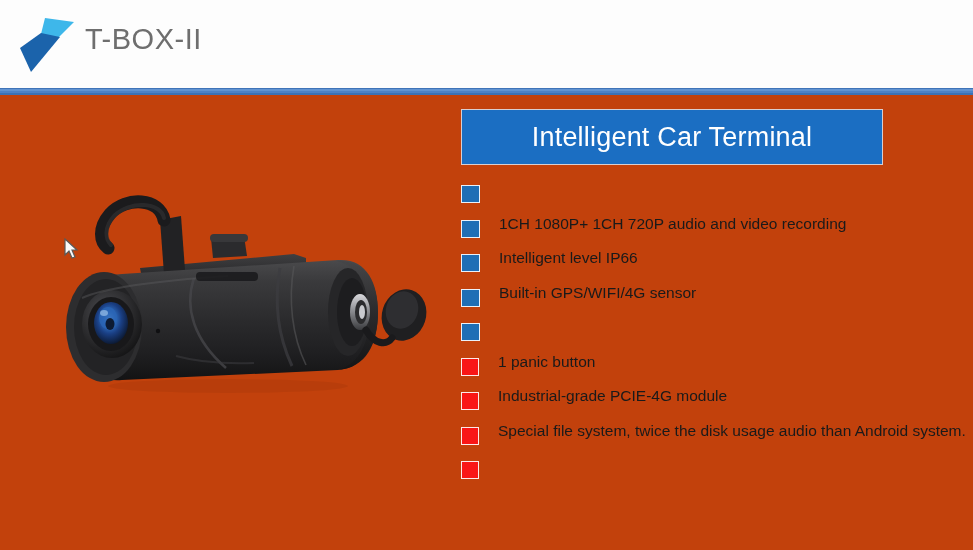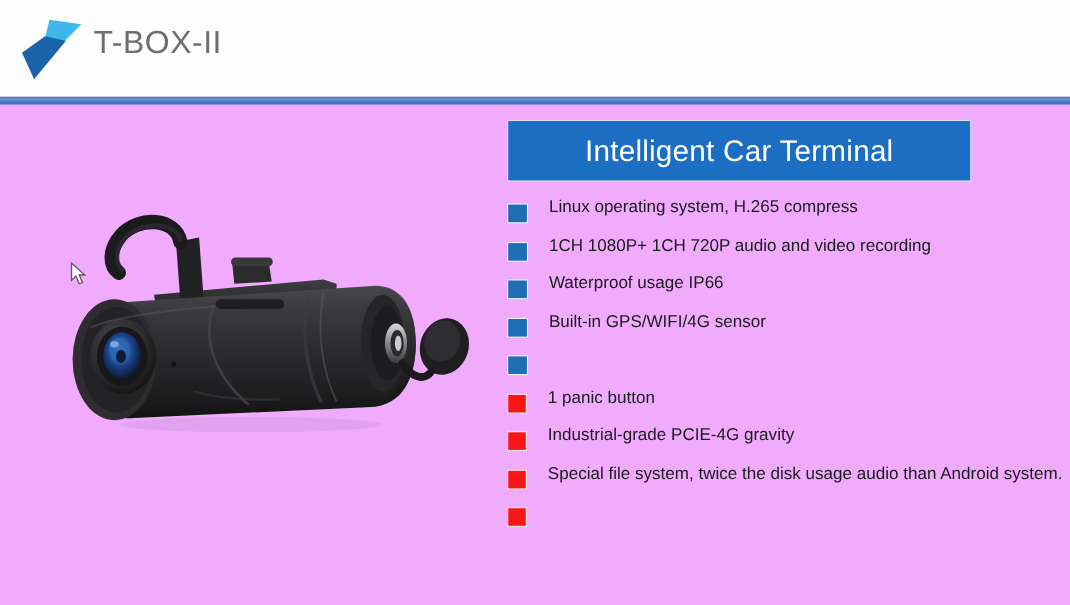--- a/index.html
+++ b/index.html
@@ -8,21 +8,21 @@
     padding: 0;
     background: #ffffff;
   }
   body {
     font-family: "Liberation Sans", sans-serif;
   }
   #slide {
     position: relative;
     width: 973px;
     height: 550px;
-    background: #f0abfc;
+    background: #c2410c;
     overflow: hidden;
   }
 
   
   #header {
     position: absolute;
     left: 0; top: 0;
     width: 973px;
     height: 88px;
     background: #fdfdfd;
@@ -255,50 +255,49 @@
   <div id="content">
 
     <div id="title-banner">
       <span id="title-banner-text">Intelligent Car Terminal</span>
     </div>
 
     <ul id="feature-list">
 
       <li class="feature-row">
         <span class="marker blue"></span>
-        <span class="feature-text">Linux operating system, H.265 compress</span>
       </li>
 
       <li class="feature-row">
         <span class="marker blue"></span>
         <span class="feature-text">1CH 1080P+ 1CH 720P audio and video recording</span>
       </li>
 
       <li class="feature-row">
         <span class="marker blue"></span>
-        <span class="feature-text">Waterproof usage IP66</span>
+        <span class="feature-text">Intelligent level IP66</span>
       </li>
 
       <li class="feature-row">
         <span class="marker blue"></span>
         <span class="feature-text">Built-in GPS/WIFI/4G sensor</span>
       </li>
 
       <li class="feature-row">
         <span class="marker blue"></span>
       </li>
 
       <li class="feature-row">
         <span class="marker red"></span>
         <span class="feature-text">1 panic button</span>
       </li>
 
       <li class="feature-row">
         <span class="marker red"></span>
-        <span class="feature-text">Industrial-grade PCIE-4G gravity</span>
+        <span class="feature-text">Industrial-grade PCIE-4G module</span>
       </li>
 
       <li class="feature-row">
         <span class="marker red"></span>
         <span class="feature-text">Special file system, twice the disk usage audio than Android system.</span>
       </li>
 
       <li class="feature-row">
         <span class="marker red"></span>
       </li>

